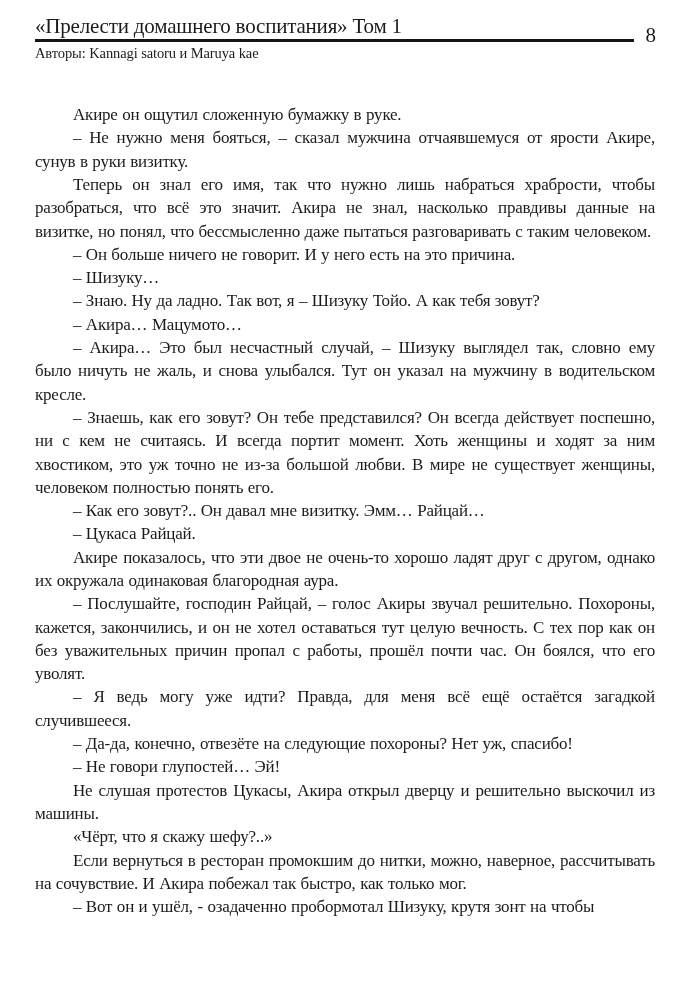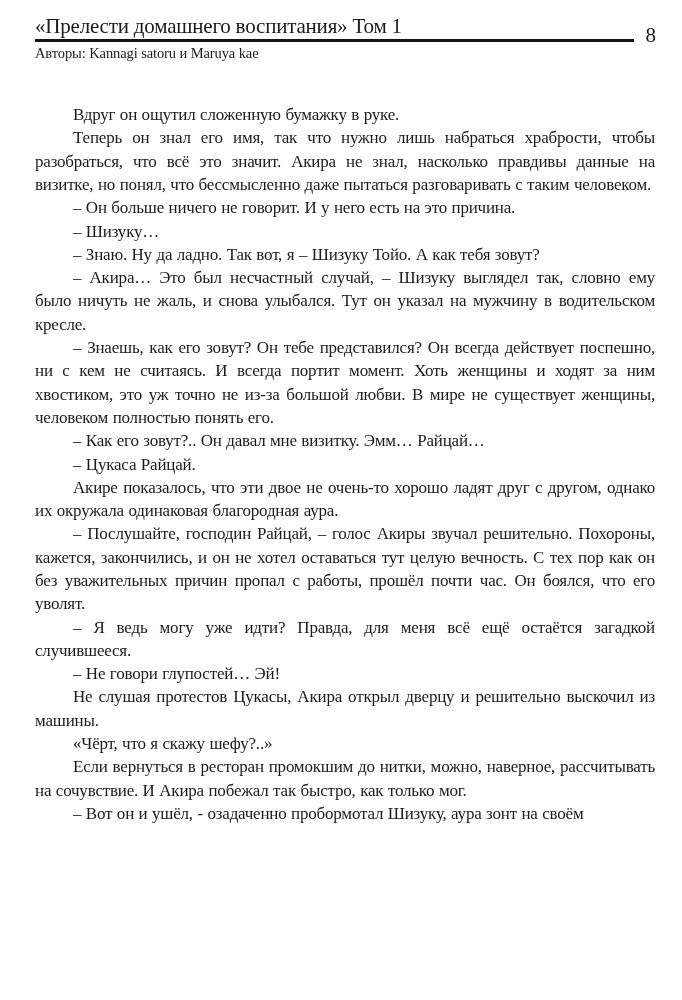--- a/index.html
+++ b/index.html
@@ -63,31 +63,34 @@
 <div class="page">
   <div class="header">
     <div class="header-row">
       <div class="doc-title">«Прелести домашнего воспитания» Том 1</div>
       <div class="page-num">8</div>
     </div>
     <div class="authors">Авторы: Kannagi satoru и Maruya kae</div>
   </div>
 
   <div class="content">
-    <p>Вдруг он ощутил сложенную бумажку в руке.</p>
+    <p>Акире он ощутил сложенную бумажку в руке.</p>
+    <p>– Не нужно меня бояться, – сказал мужчина отчаявшемуся от ярости Акире, сунув в руки визитку.</p>
     <p>Теперь он знал его имя, так что нужно лишь набраться храбрости, чтобы разобраться, что всё это значит. Акира не знал, насколько правдивы данные на визитке, но понял, что бессмысленно даже пытаться разговаривать с таким человеком.</p>
     <p>– Он больше ничего не говорит. И у него есть на это причина.</p>
     <p>– Шизуку…</p>
     <p>– Знаю. Ну да ладно. Так вот, я – Шизуку Тойо. А как тебя зовут?</p>
+    <p>– Акира… Мацумото…</p>
     <p>– Акира… Это был несчастный случай, – Шизуку выглядел так, словно ему было ничуть не жаль, и снова улыбался. Тут он указал на мужчину в водительском кресле.</p>
     <p>– Знаешь, как его зовут? Он тебе представился? Он всегда действует поспешно, ни с кем не считаясь. И всегда портит момент. Хоть женщины и ходят за ним хвостиком, это уж точно не из-за большой любви. В мире не существует женщины, человеком полностью понять его.</p>
     <p>– Как его зовут?.. Он давал мне визитку. Эмм… Райцай…</p>
     <p>– Цукаса Райцай.</p>
     <p>Акире показалось, что эти двое не очень-то хорошо ладят друг с другом, однако их окружала одинаковая благородная аура.</p>
     <p>– Послушайте, господин Райцай, – голос Акиры звучал решительно. Похороны, кажется, закончились, и он не хотел оставаться тут целую вечность. С тех пор как он без уважительных причин пропал с работы, прошёл почти час. Он боялся, что его уволят.</p>
     <p>– Я ведь могу уже идти? Правда, для меня всё ещё остаётся загадкой случившееся.</p>
+    <p>– Да-да, конечно, отвезёте на следующие похороны? Нет уж, спасибо!</p>
     <p>– Не говори глупостей… Эй!</p>
     <p>Не слушая протестов Цукасы, Акира открыл дверцу и решительно выскочил из машины.</p>
     <p>«Чёрт, что я скажу шефу?..»</p>
     <p>Если вернуться в ресторан промокшим до нитки, можно, наверное, рассчитывать на сочувствие. И Акира побежал так быстро, как только мог.</p>
-    <p>– Вот он и ушёл, - озадаченно пробормотал Шизуку, аура зонт на своём</p>
+    <p>– Вот он и ушёл, - озадаченно пробормотал Шизуку, крутя зонт на чтобы</p>
   </div>
 </div>
 
 </body></html>

